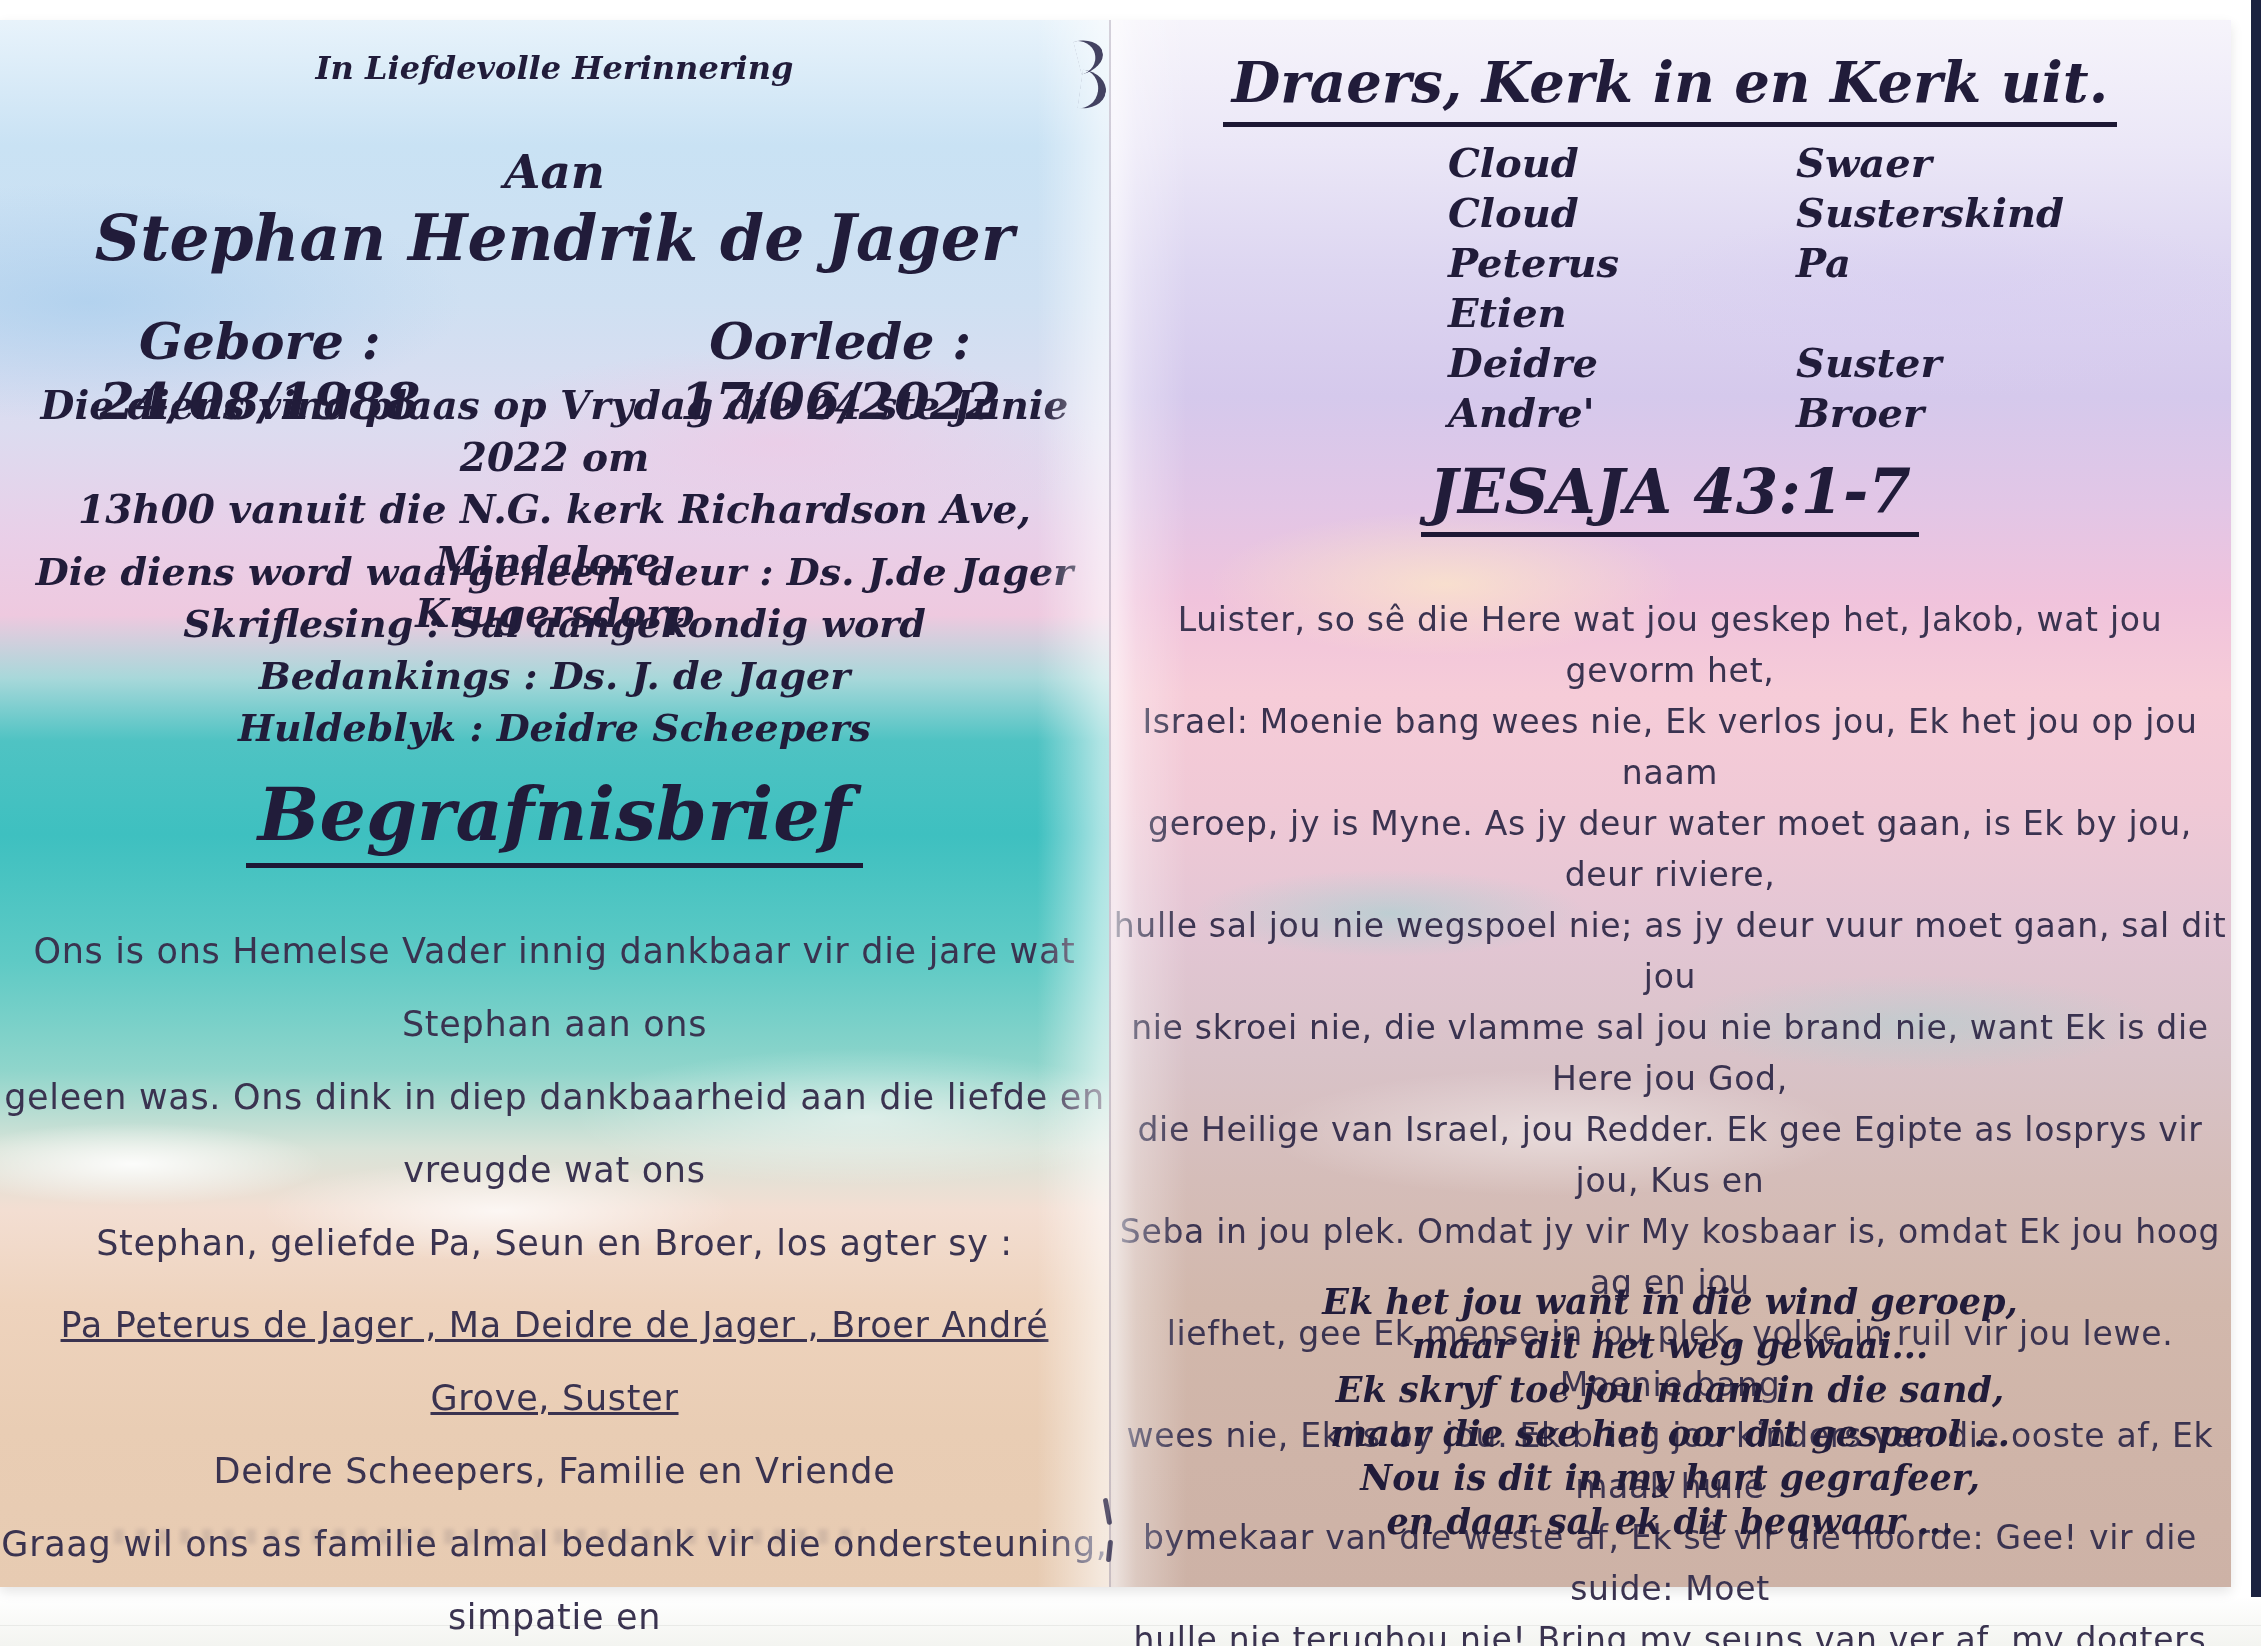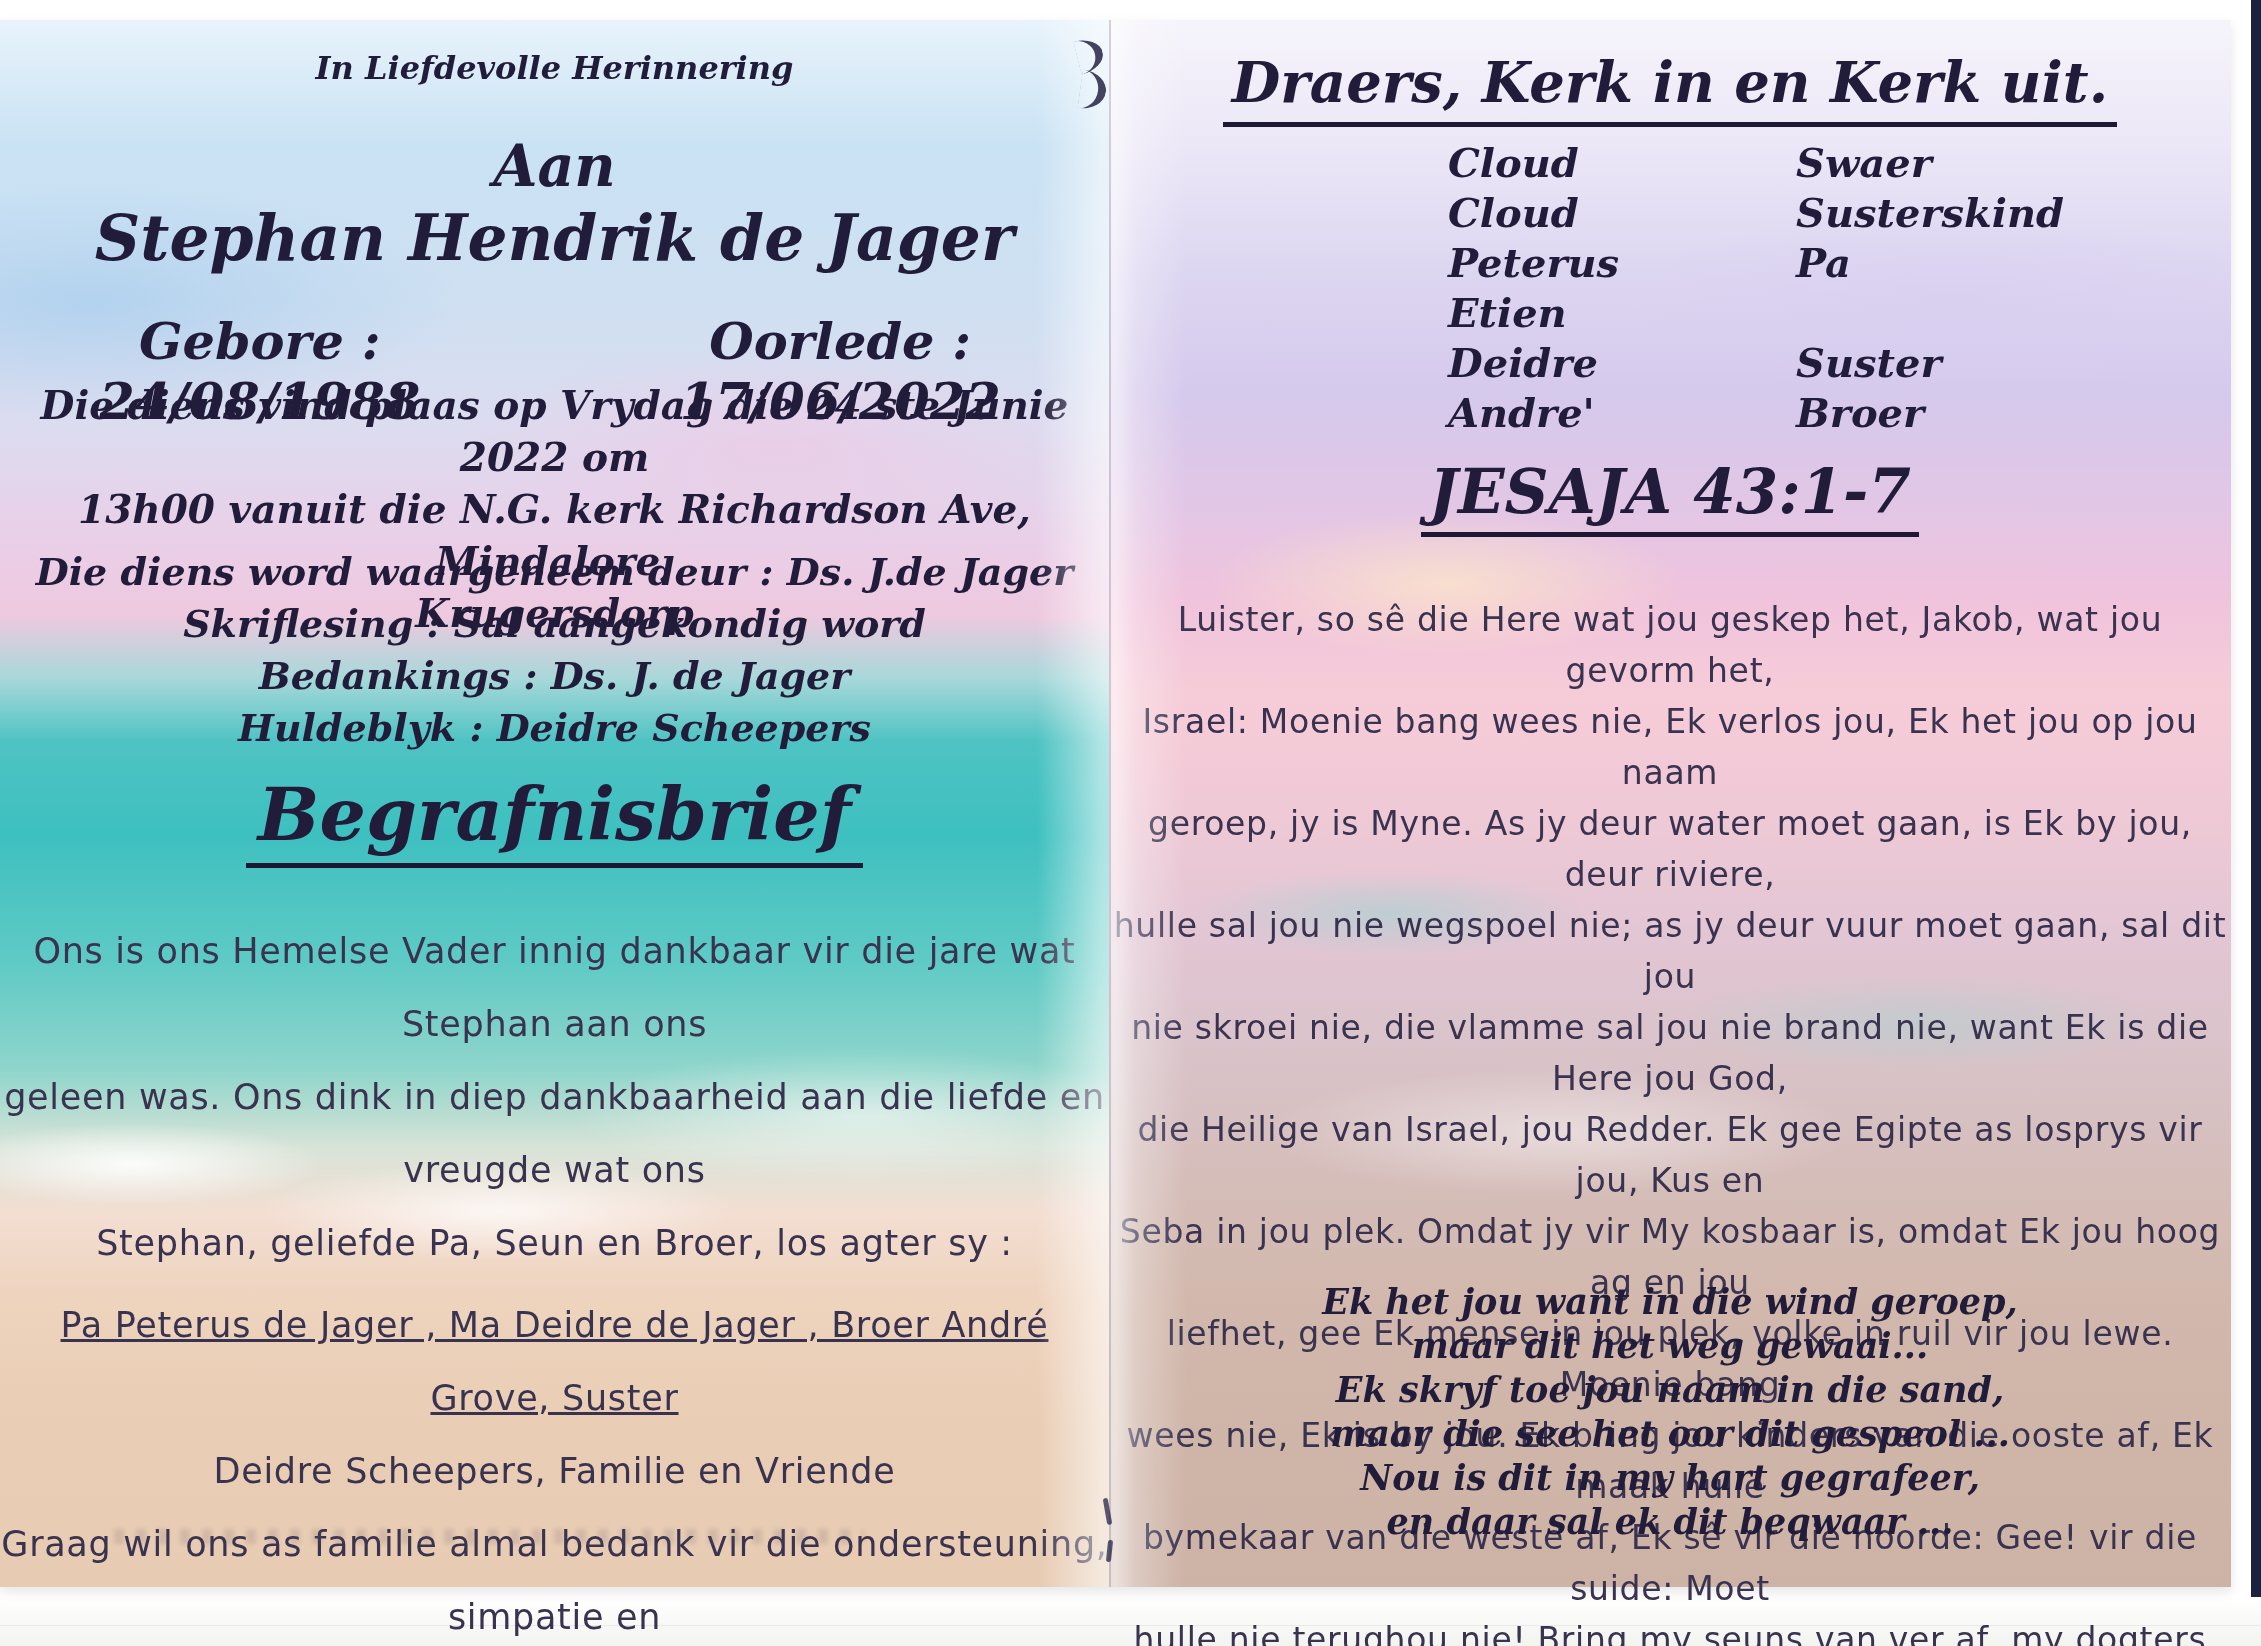--- a/index.html
+++ b/index.html
@@ -44,21 +44,21 @@
     background:repeating-linear-gradient(90deg, rgba(95,85,100,0.35) 0 10.4px, rgba(95,85,100,0) 10.4px 22px);}
   .navy-strip{position:absolute;right:0;top:0;width:9.8px;height:1597px;background:#1b2240;}
   .bottom-seam{position:absolute;left:0;top:1625px;width:100%;height:1.3px;background:rgba(0,0,0,0.06);}
 
   .script{font-family:"DejaVu Serif", serif;font-style:italic;font-weight:700;color:#211c3a;}
   .hand{font-family:"DejaVu Sans", sans-serif;font-weight:400;color:#3a3350;letter-spacing:0.7px;}
   .blk{position:absolute;left:0;width:100%;text-align:center;}
 
   
   .hdr1{top:29px;font-size:32px;}
-  .hdr2{top:112px;font-size:57px;}
+  .hdr2{top:124px;font-size:47px;}
   .dname{top:181px;font-size:63px;}
   .dates{top:291px;font-size:51px;display:flex;justify-content:flex-start;gap:52px;}
   .svc{top:359px;font-size:39px;line-height:52px;}
   .off{top:526px;font-size:38px;line-height:52px;}
   .sect{top:751px;font-size:73px;}
   .sect .u{display:inline-block;border-bottom:5.9px solid #1d1834;padding:0 11.7px 6.5px 11.7px;}
   .letter{top:895px;font-size:35px;line-height:73px;}
   .letter div:nth-child(4){margin-top:9px;text-decoration:underline;}
   .letter div:nth-child(7){margin-top:10.4px;}
 

